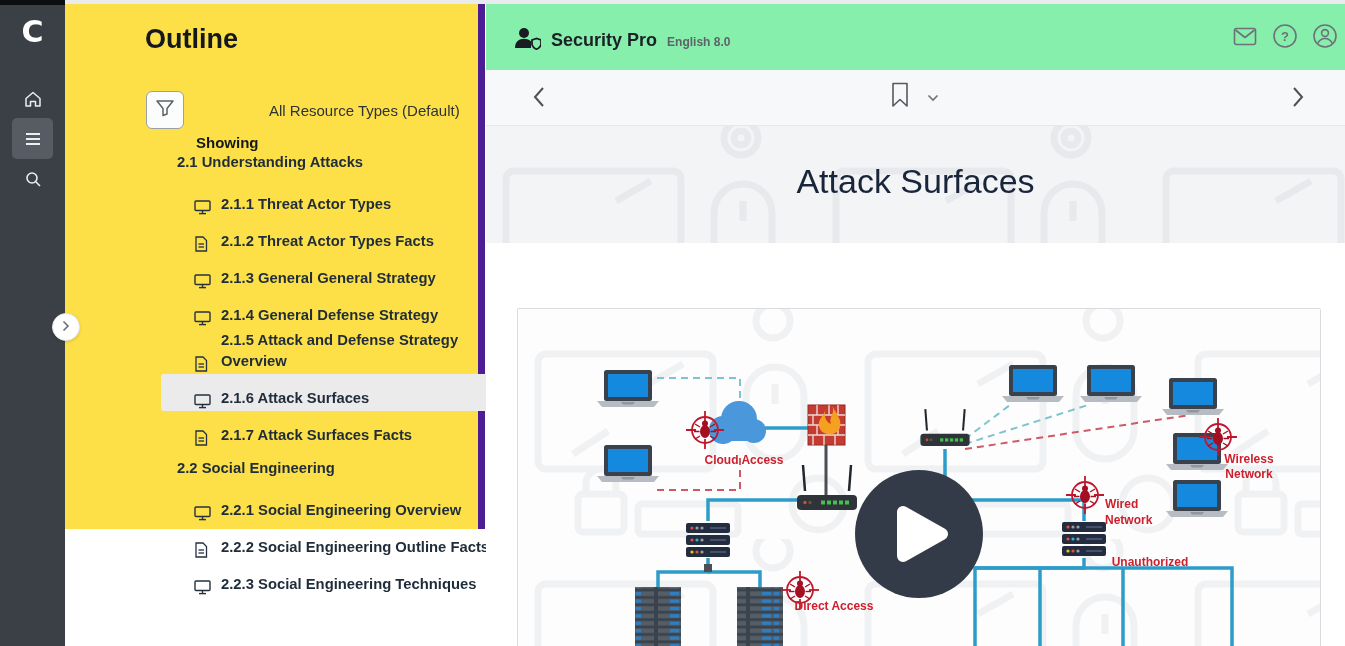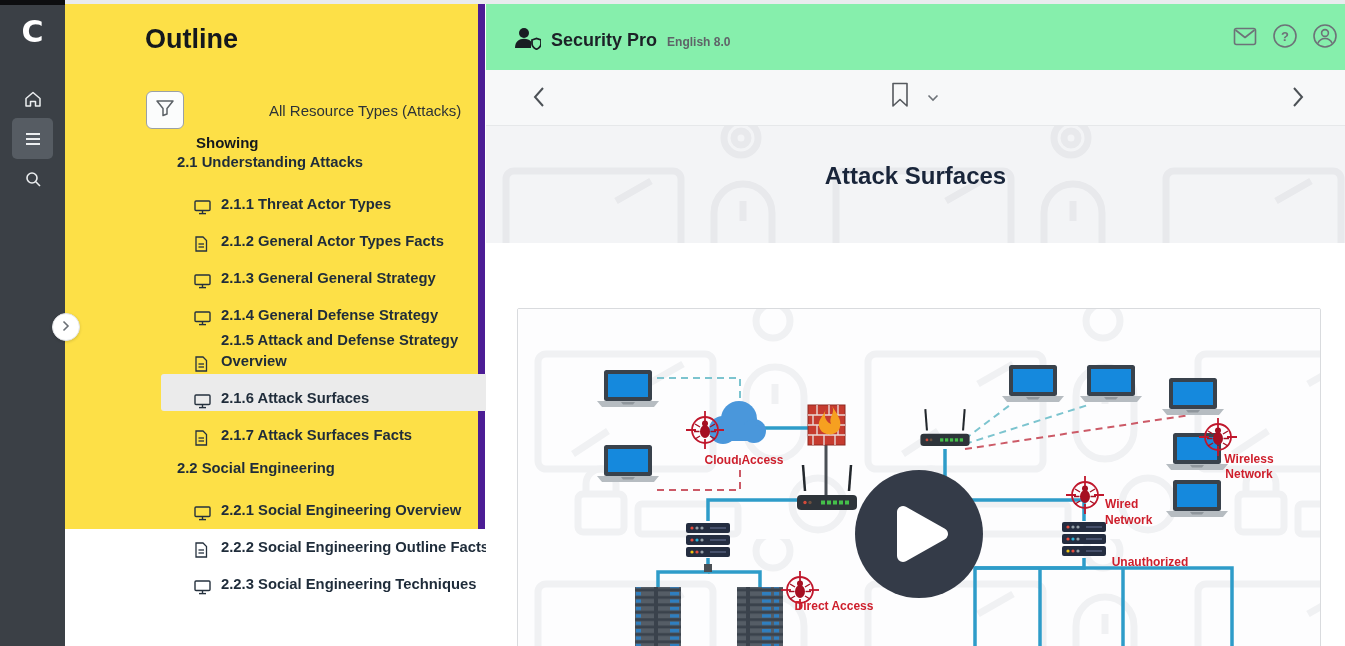--- a/index.html
+++ b/index.html
@@ -56,22 +56,22 @@
 
   .navstrip { position:absolute; left:0; top:70px; width:859px; height:56px; background:#f7f8f9;
               border-bottom:1px solid #e6e8ea; }
   .nav-prev { position:absolute; left:46px; top:16px; width:24px; height:24px; cursor:pointer; }
   .nav-next { position:absolute; right:30px; top:16px; width:24px; height:24px; cursor:pointer; }
   .bookmark-group { position:absolute; left:405px; top:12px; display:flex; align-items:center; cursor:pointer; }
   .bookmark-caret { margin-left:18px; }
 
   .banner { position:absolute; left:0; top:126px; width:859px; height:117px; background:#f3f4f6; overflow:hidden; }
   .banner svg.bg { position:absolute; left:0; top:0; }
-  .lesson-title { position:absolute; left:0; top:36px; width:859px; text-align:center; font-size:24px;
-                  font-weight:bold; color:#19253a; }
+  .lesson-title { position:absolute; left:0; top:36px; width:859px; text-align:center; font-size:34px;
+                  font-weight:normal; color:#19253a; }
 
   .content { position:absolute; left:0; top:243px; width:1034px; height:403px; background:#fff; }
   .video-card { position:absolute; left:31px; top:65px; width:804px; height:400px; background:#fff;
                 border:1px solid #d9dbde; border-radius:2px; overflow:hidden; cursor:pointer; }
   .video-card svg.diagram { position:absolute; left:0; top:0; }
 
   .dlabel { fill:#ce1f2c; font-weight:bold; font-size:12px; font-family:"Liberation Sans",sans-serif; }
 </style>
 </head>
 <body>
@@ -113,21 +113,21 @@
     <div class="outline-close">✕</div>
 
     <div class="filter-btn">
       <span>
         <svg width="20" height="18" viewBox="0 0 20 18" fill="none" stroke="#5c6166" stroke-width="1.5" stroke-linejoin="round">
           <path d="M2 2 H18 L12 9.5 V15 L8 16.5 V9.5 Z"></path>
         </svg>
       </span>
     </div>
     <div class="filter-label">Showing</div>
-    <div class="filter-value">All Resource Types (Attacks)</div>
+    <div class="filter-value">All Resource Types (Default)</div>
 
     <div class="olist">
       <div class="osection">2.1 Understanding Attacks</div>
 
       <div class="orow">
         <span class="oicon">
           <svg width="17" height="15" viewBox="0 0 17 15" fill="none" stroke="#25313e" stroke-width="1.4">
               <rect x="1" y="1" width="15" height="9.5" rx="1"></rect>
               <line x1="8.5" y1="10.5" x2="8.5" y2="13"></line>
               <line x1="5" y1="13.6" x2="12" y2="13.6"></line>
@@ -137,21 +137,21 @@
       </div>
 
       <div class="orow">
         <span class="oicon">
           <svg width="14" height="16" viewBox="0 0 14 16" fill="none" stroke="#25313e" stroke-width="1.3">
               <path d="M2 1 H9 L12.5 4.5 V15 H2 Z"></path>
               <line x1="4.5" y1="8" x2="10" y2="8"></line>
               <line x1="4.5" y1="11" x2="10" y2="11"></line>
             </svg>
         </span>
-        <span class="olabel">2.1.2 General Actor Types Facts</span>
+        <span class="olabel">2.1.2 Threat Actor Types Facts</span>
       </div>
 
       <div class="orow">
         <span class="oicon">
           <svg width="17" height="15" viewBox="0 0 17 15" fill="none" stroke="#25313e" stroke-width="1.4">
               <rect x="1" y="1" width="15" height="9.5" rx="1"></rect>
               <line x1="8.5" y1="10.5" x2="8.5" y2="13"></line>
               <line x1="5" y1="13.6" x2="12" y2="13.6"></line>
             </svg>
         </span>

